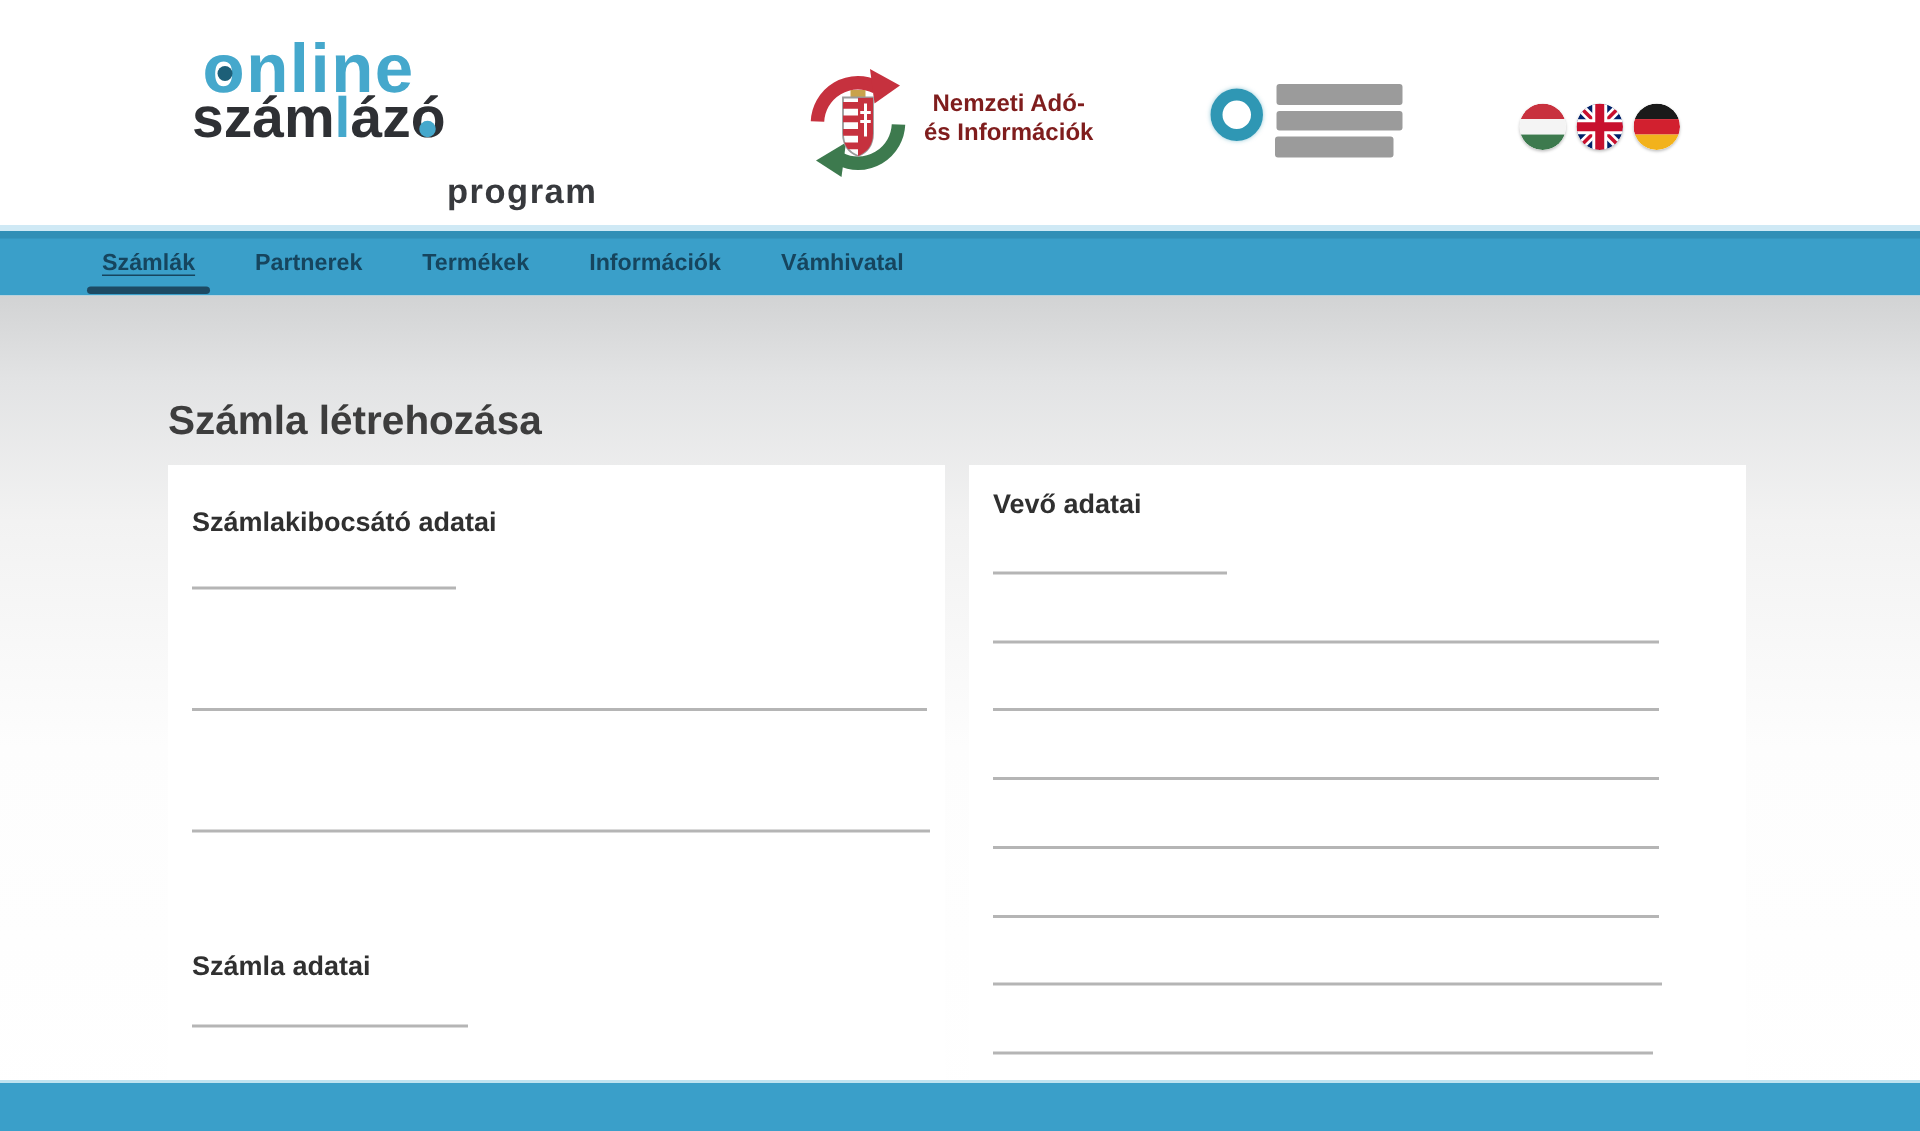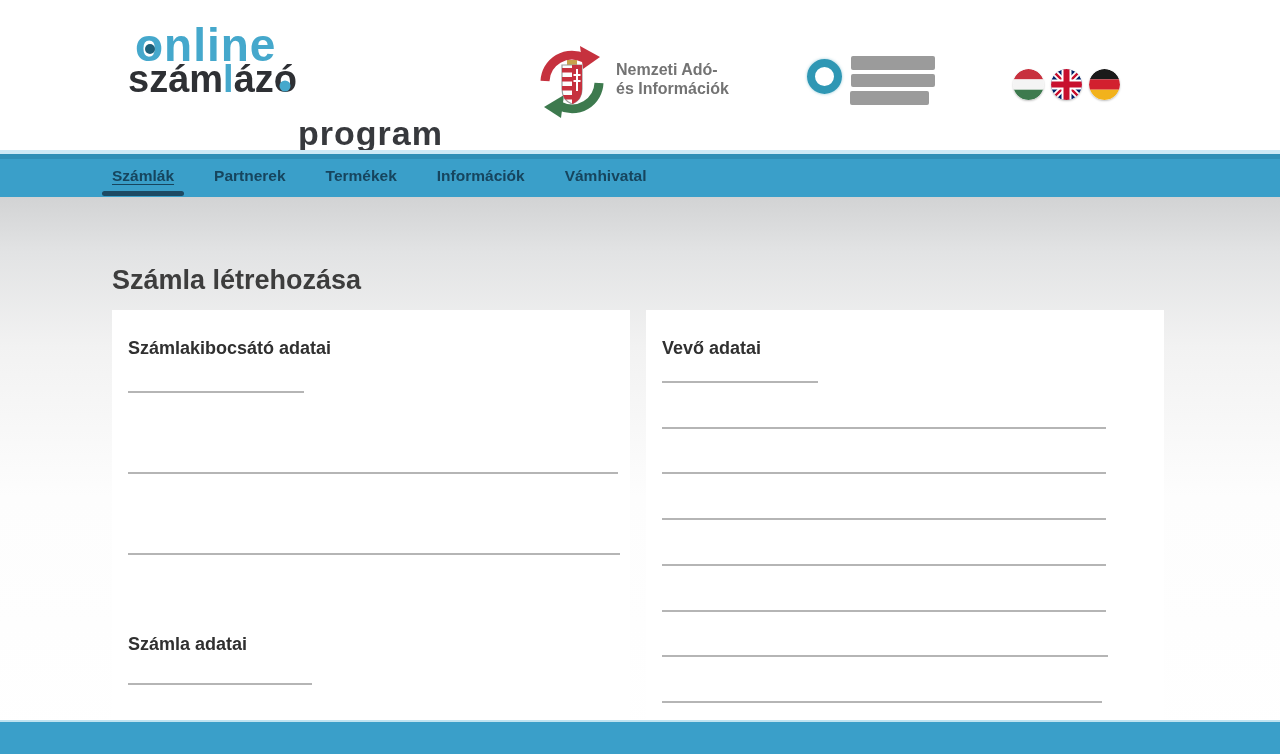--- a/index.html
+++ b/index.html
@@ -1,50 +1,50 @@
 <!DOCTYPE html>
 <html><head>
 <meta charset="utf-8">
 <style>
   * { margin:0; padding:0; box-sizing:border-box; }
   html,body { width:1280px; height:754px; overflow:hidden; }
   body { font-family:"Liberation Sans","DejaVu Sans",sans-serif; background:#fff; position:relative; }
 
   
-  .header { position:absolute; top:0; left:0; width:1280px; height:106px; background:#ffffff; }
+  .header { position:absolute; top:0; left:0; width:1280px; height:106px; background:#ffffff;text-align:center; }
 
   .logo { position:absolute; left:128px; top:14px; width:270px; height:130px; cursor:pointer; }
   .logo-line1 { position:absolute; left:7px; top:4px; font-size:46px; font-weight:bold; letter-spacing:1px; color:#45a8cc; }
   .logo-o1 { position:relative; display:inline-block; }
   .logo-o1::after { content:""; position:absolute; left:50%; top:58%; transform:translate(-50%,-50%); width:10px; height:10px; border-radius:50%; background:#1d5f78; }
   .logo-line2 { position:absolute; left:0px; top:44px; font-size:38px; font-weight:bold; color:#2e3034; letter-spacing:0px; }
   .logo-l { color:#45a8cc; }
   .logo-o2 { position:relative; display:inline-block; }
   .logo-o2::after { content:""; position:absolute; left:50%; top:66%; transform:translate(-50%,-50%); width:11px; height:11px; border-radius:50%; background:#45a8cc; }
-  .logo-line3 { position:absolute; left:170px; top:100px; font-size:34px; font-weight:bold; color:#37393d; letter-spacing:1px; }
+  .logo-line3 { position:absolute; left:170px; top:100px; font-size:23px; font-weight:bold; color:#37393d; letter-spacing:1px; }
 
   .org-logo { position:absolute; left:538px; top:38px; width:68px; height:88px; }
-  .org-text { position:absolute; left:616px; top:60px; font-size:16px; font-weight:bold; color:#737373; line-height:19px; }
+  .org-text { position:absolute; left:616px; top:60px; font-size:16px; font-weight:bold; color:#7f1d1d; line-height:19px; }
 
   .blur-logo { position:absolute; left:805px; top:55px; width:140px; height:55px; }
   .blur-ring { position:absolute; left:2px; top:4px; width:35px; height:35px; border-radius:50%; border:8px solid #2f97b4; box-shadow:0 0 3px rgba(47,151,180,.5); }
   .blur-bar { position:absolute; background:#9b9b9b; border-radius:2px; }
   .blur-bar1 { left:46px; top:1px; width:84px; height:14px; }
   .blur-bar2 { left:46px; top:19px; width:84px; height:13px; }
   .blur-bar3 { left:45px; top:36px; width:79px; height:14px; }
 
   .flags { position:absolute; left:1013px; top:69px; display:flex; gap:7px; }
   .flag { width:31px; height:31px; border-radius:50%; overflow:hidden; cursor:pointer; box-shadow:0 1px 2px rgba(0,0,0,.25); }
   .flag svg { display:block; width:31px; height:31px; }
 
   
   .nav { position:absolute; top:150px; left:0; width:1280px; height:47px;
          background:#3a9fc9; border-top:4px solid #cfe9f5;
          box-shadow:inset 0 5px 0 rgba(10,70,100,.18);
-         display:flex; align-items:center; padding-left:112px; gap:40px; }
+         display:flex; align-items:center; padding-left:68px; gap:40px; }
   .nav-item { position:relative; height:43px; display:flex; align-items:center;
               font-size:15.5px; font-weight:bold; color:#16455e; cursor:pointer; white-space:nowrap; }
   .nav-item.active .nav-label { text-decoration:underline; text-underline-offset:3px; }
   .nav-item.active::after { content:""; position:absolute; left:-10px; right:-10px; bottom:1px;
               height:5px; background:#1d4a63; border-radius:3px; }
 
   
   .content { position:absolute; top:197px; left:0; width:1280px; height:560px;
              background:linear-gradient(#d2d3d4 0px,#e2e3e4 55px,#f2f2f2 150px,#fdfdfd 300px,#ffffff 100%); }
   .page-title { position:absolute; left:112px; top:68px; font-size:27px; font-weight:600; color:#3d3d3d; }
@@ -58,21 +58,21 @@
 
   
   .lp-label1 { top:28px; }
   .lp-line1  { top:81px;  width:176px; }
   .lp-line2  { top:162px; width:490px; }
   .lp-line3  { top:243px; width:492px; }
   .lp-label2 { top:324px; }
   .lp-line4  { top:373px; width:184px; }
 
   
-  .rp-label  { top:28px; }
+  .rp-label  { top:16px; }
   .rp-line0  { top:71px;  width:156px; }
   .rp-line1  { top:117px; width:444px; }
   .rp-line2  { top:162px; width:444px; }
   .rp-line3  { top:208px; width:444px; }
   .rp-line4  { top:254px; width:444px; }
   .rp-line5  { top:300px; width:444px; }
   .rp-line6  { top:345px; width:446px; }
   .rp-line7  { top:391px; width:440px; }
 
   

